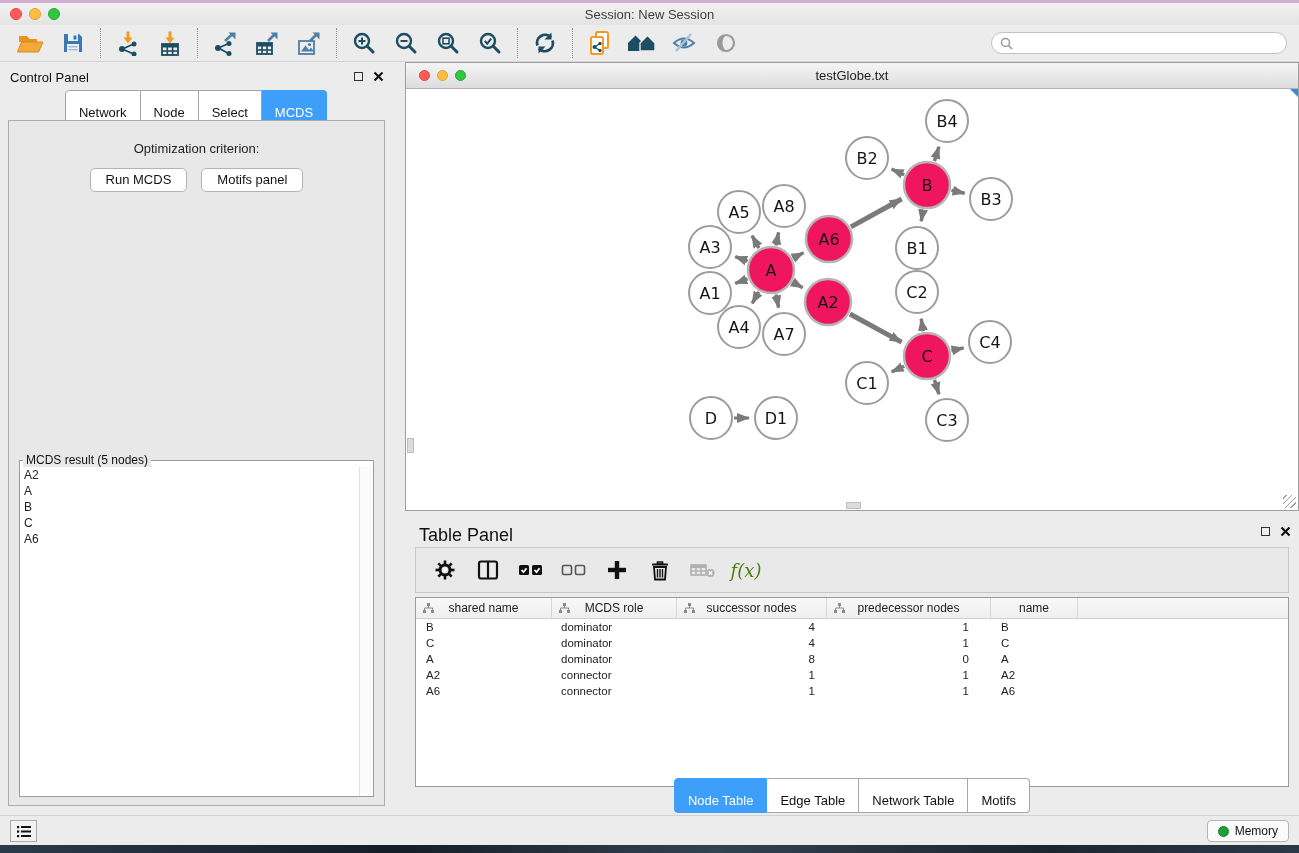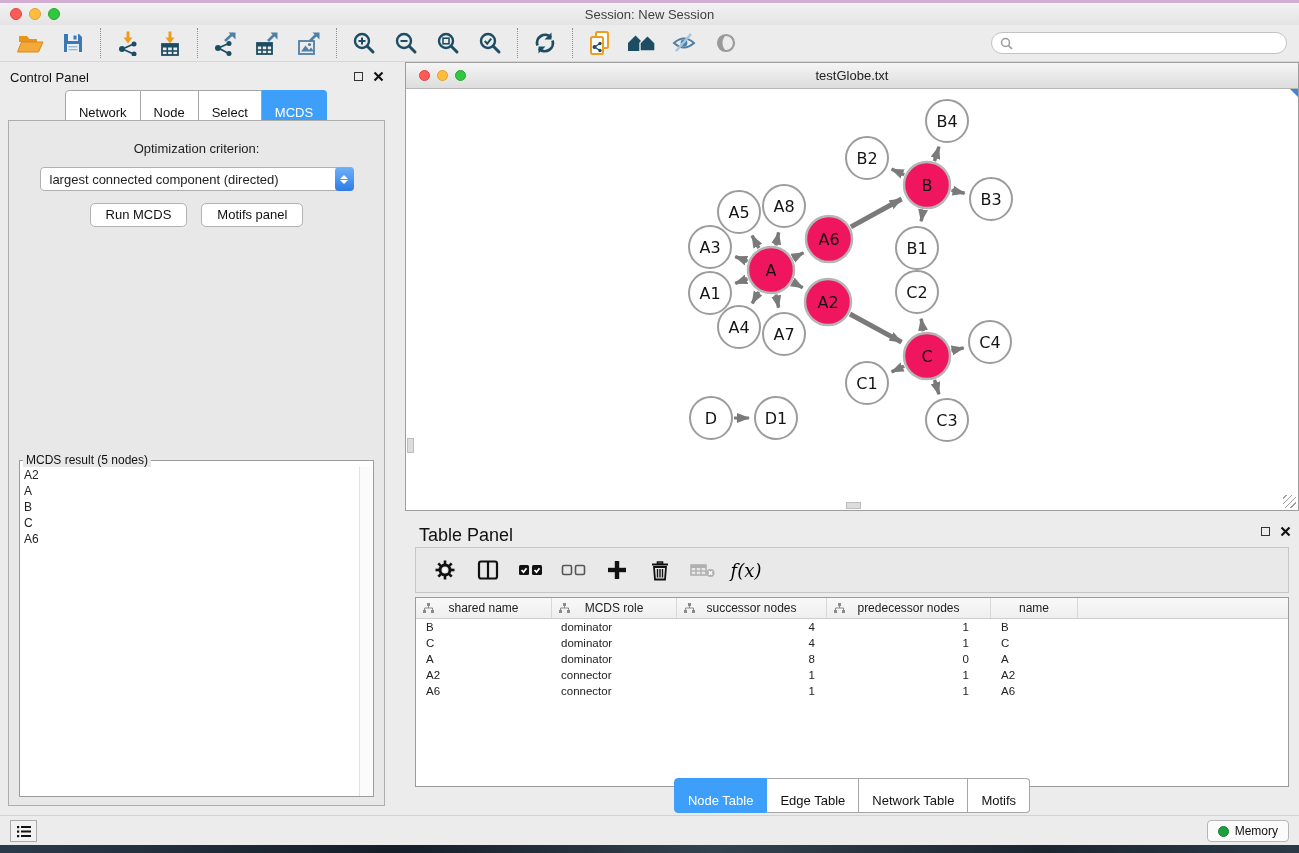--- a/index.html
+++ b/index.html
@@ -63,21 +63,21 @@
   .h-bottom { position:absolute; left:440px; bottom:1px; width:15px; height:7px; background:#dcdcdc; border:1px solid #bdbdbd; }
   .grip { position:absolute; right:2px; bottom:2px; width:13px; height:13px; background:repeating-linear-gradient(135deg, transparent 0 2px, #9f9f9f 2px 3px, transparent 3px 4px); }
   svg text.nlabel { font-family:"DejaVu Sans", sans-serif; font-size:16px; fill:#141414; }
 
   
   .table-panel { position:absolute; left:405px; top:457px; width:894px; height:296px; }
   .tp-head { position:relative; height:26px; }
   .tp-title { position:absolute; left:14px; top:6px; font-size:18px; color:#111; }
   .tp-toolbar { position:absolute; left:10px; right:10px; top:28px; height:46px; background:#E9E9E9; border:1px solid #c6c6c6; display:flex; align-items:center; gap:17px; padding-left:16px; }
   .tp-tbtn { width:26px; height:26px; display:flex; align-items:center; justify-content:center; cursor:default; }
-  .fx-label { font-family:"DejaVu Serif", serif; font-style:italic; font-size:18px; color:#000000; }
+  .fx-label { font-family:"DejaVu Serif", serif; font-style:italic; font-size:18px; color:#4d7c0f; }
   .tp-table { position:absolute; left:10px; right:10px; top:78px; height:190px; background:#fff; border:1px solid #9b9b9b; overflow:hidden; }
   .thead, .trow { display:grid; grid-template-columns:136px 125px 150px 164px 87px 1fr; }
   .thead { height:21px; background:linear-gradient(#f9f9f9,#efefef); border-bottom:1px solid #cfcfcf; }
   .hcell { position:relative; display:flex; align-items:center; justify-content:center; font-size:12px; color:#222; border-right:1px solid #d8d8d8; }
   .hcell .tree { position:absolute; left:7px; top:5px; }
   .hcell.empty { border-right:none; }
   .trow { height:16px; }
   .tcell { font-size:11.5px; line-height:16px; white-space:nowrap; overflow:hidden; }
   .tcell.c0 { padding-left:10px; }
   .tcell.c1 { padding-left:9px; }
@@ -285,27 +285,20 @@
       </span>
     </div>
     <div class="tabs">
       <div class="tab">Network</div>
       <div class="tab">Node</div>
       <div class="tab">Select</div>
       <div class="tab active">MCDS</div>
     </div>
     <div class="cp-content">
       <div class="opt-label">Optimization criterion:</div>
-      <div class="combo">
-        <span class="combo-value">largest connected component (directed)</span>
-        <span class="combo-stepper">
-            <span class="chev up"></span>
-            <span class="chev down"></span>
-          </span>
-      </div>
       <div class="btn-row">
         <button class="push-btn">Run MCDS</button>
         <button class="push-btn">Motifs panel</button>
       </div>
       <fieldset class="result">
         <legend>MCDS result (5 nodes)</legend>
         <div class="result-list" id="resultList">
             <div class="result-item">A2</div>
             <div class="result-item">A</div>
             <div class="result-item">B</div>

